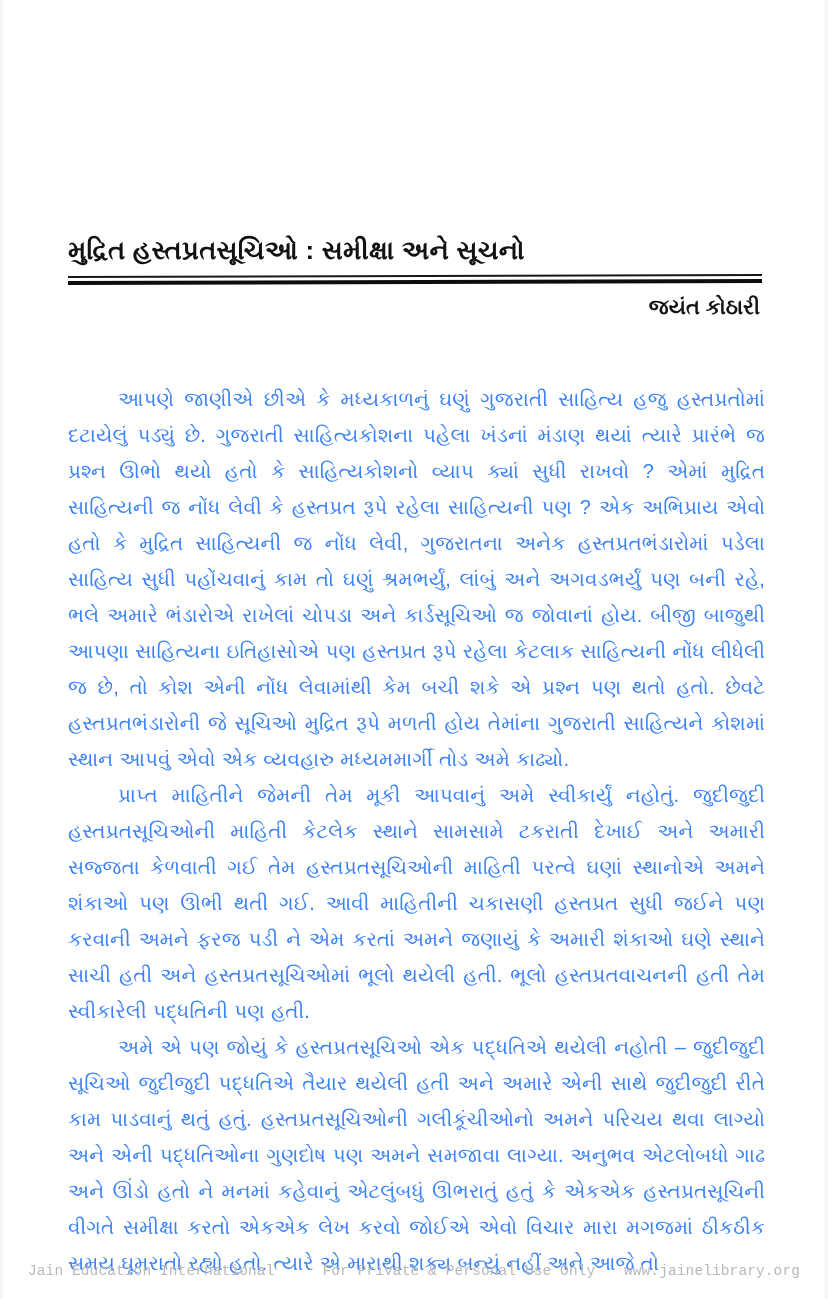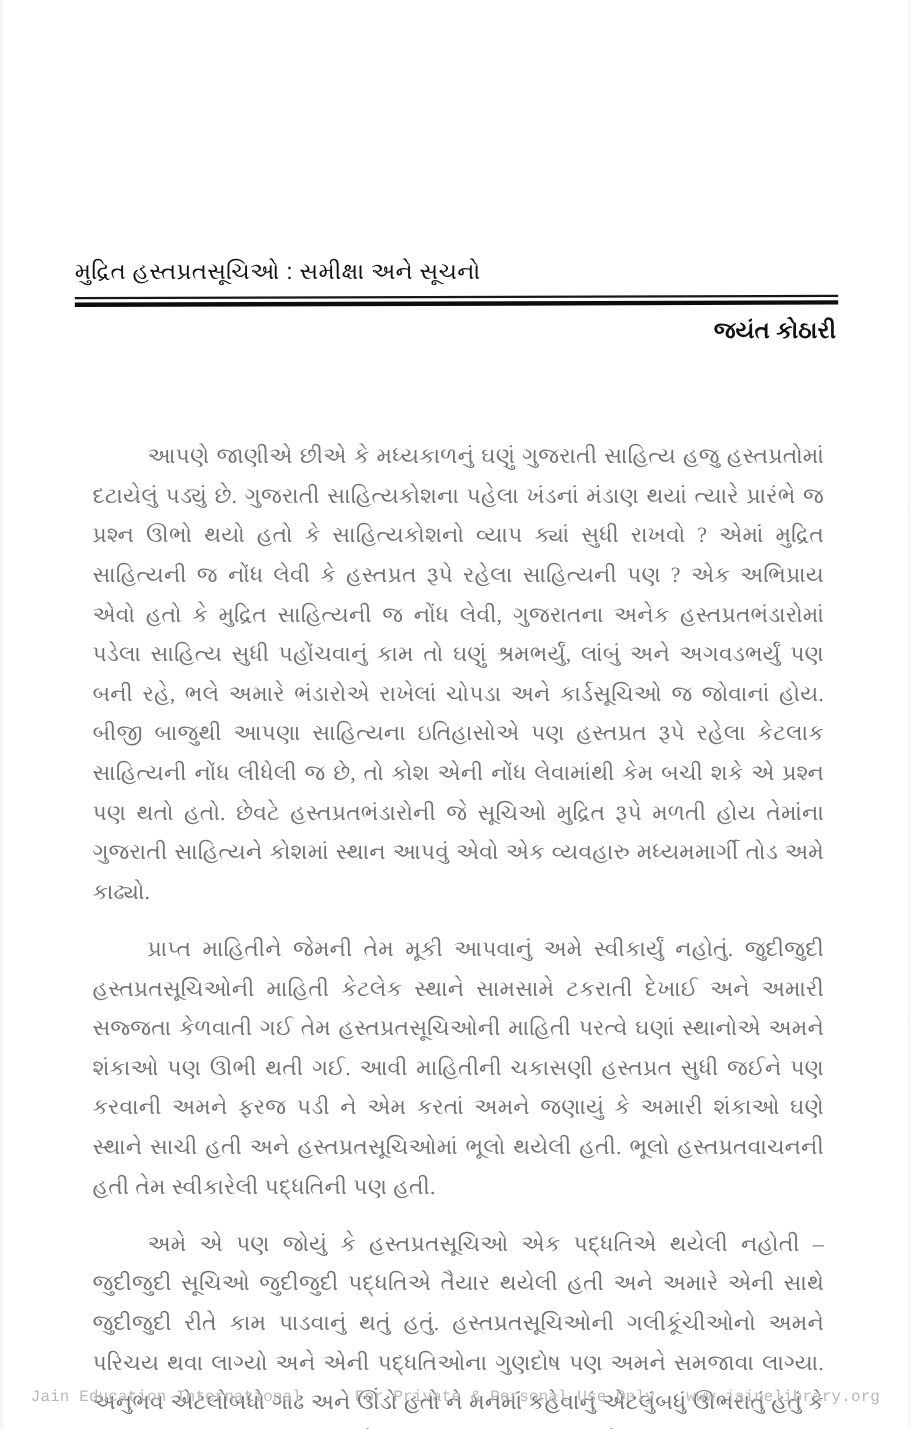--- a/index.html
+++ b/index.html
@@ -41,22 +41,22 @@
 
   
   .title-block {
     position: absolute;
     left: 0;
     top: 236px;
     width: 694px;
   }
   .doc-title {
     font-family: "Liberation Sans", "DejaVu Sans", sans-serif;
-    font-size: 21px;
-    font-weight: normal;
+    font-size: 26px;
+    font-weight: bold;
     color: #121212;
     letter-spacing: 0.2px;
     line-height: 1.15;
     white-space: nowrap;
   }
   .title-rule {
     margin-top: 9px;
     width: 694px;
     height: 9px;
     position: relative;
@@ -87,27 +87,27 @@
   }
 
   
   .body-block {
     position: absolute;
     left: 0;
     top: 381px;
     width: 697px;
   }
   .para {
-    font-family: Liberation Serif, serif;
+    font-family: Liberation Sans, sans-serif;
     font-size: 20px;
-    color: #737373;
+    color: #3b82f6;
     text-align: justify;
     text-justify: inter-word;
     line-height: 36px;
-    margin: 16px;
+    margin: 0;
     text-indent: 50px;
     letter-spacing: 0.1px;
     word-spacing: 0.5px;
   }
   .para + .para {
     margin-top: 0;
   }
   .para:last-child {
     text-align: justify;
   }

